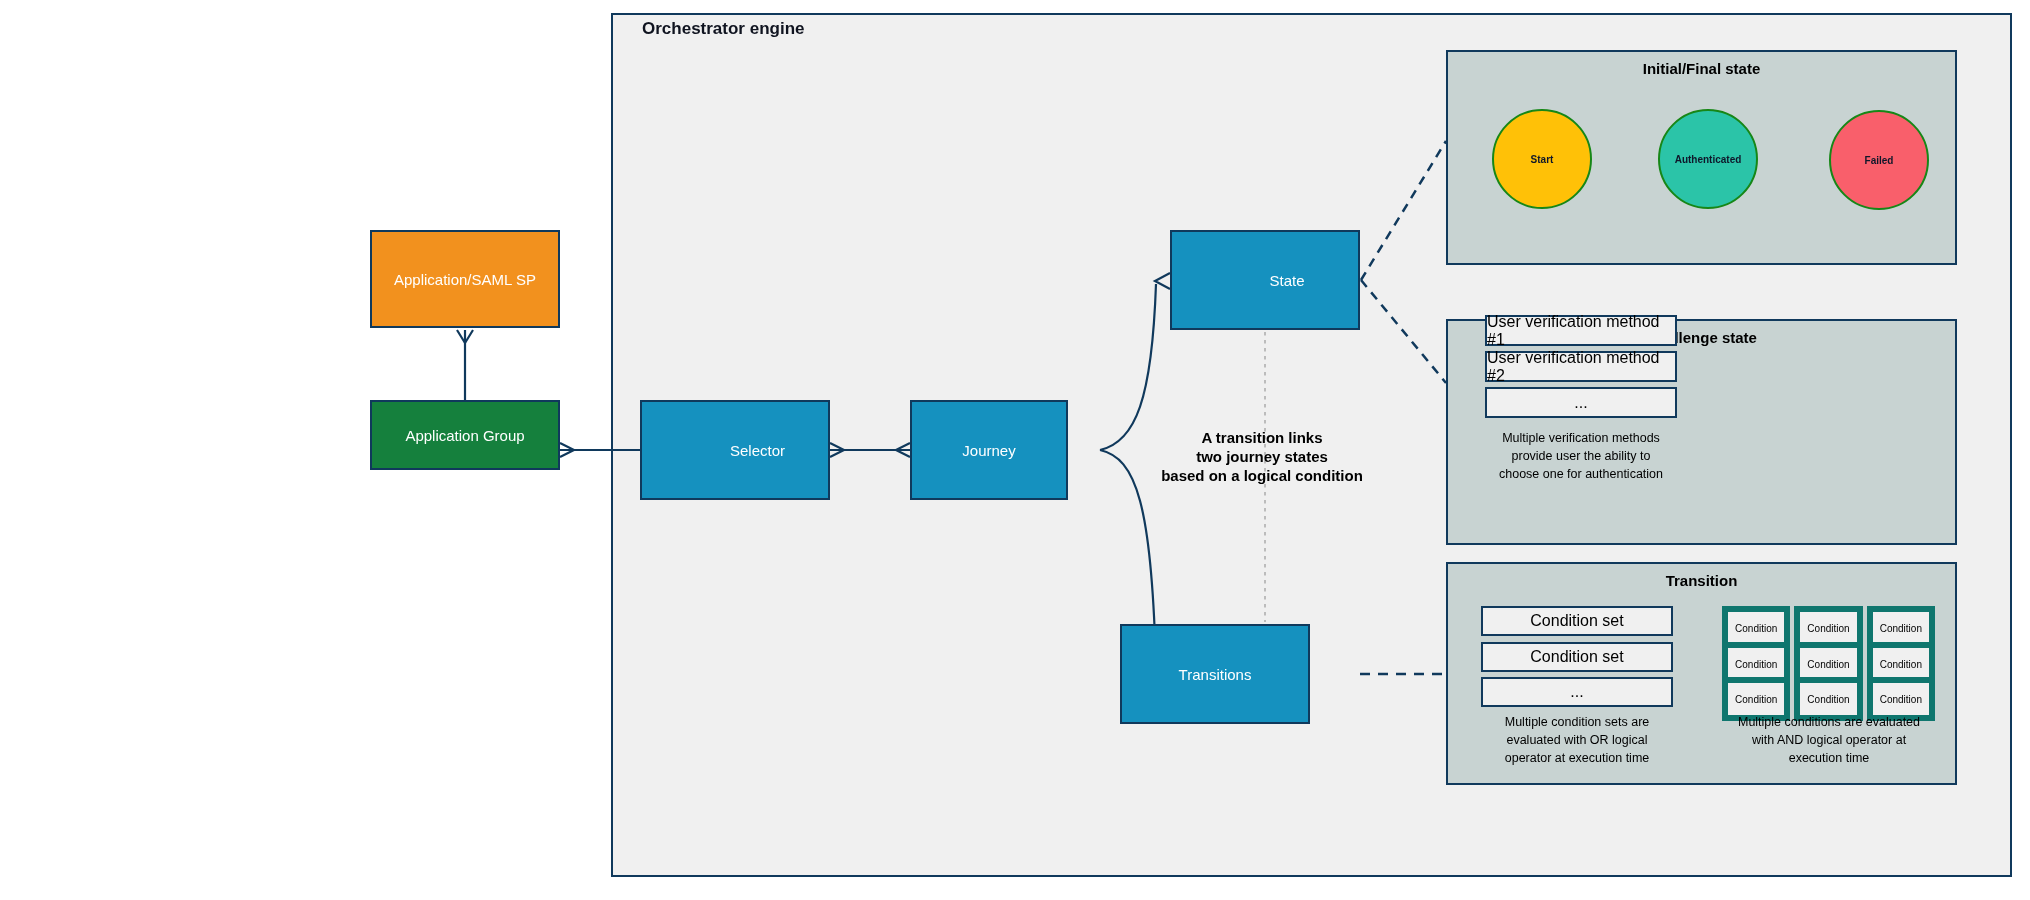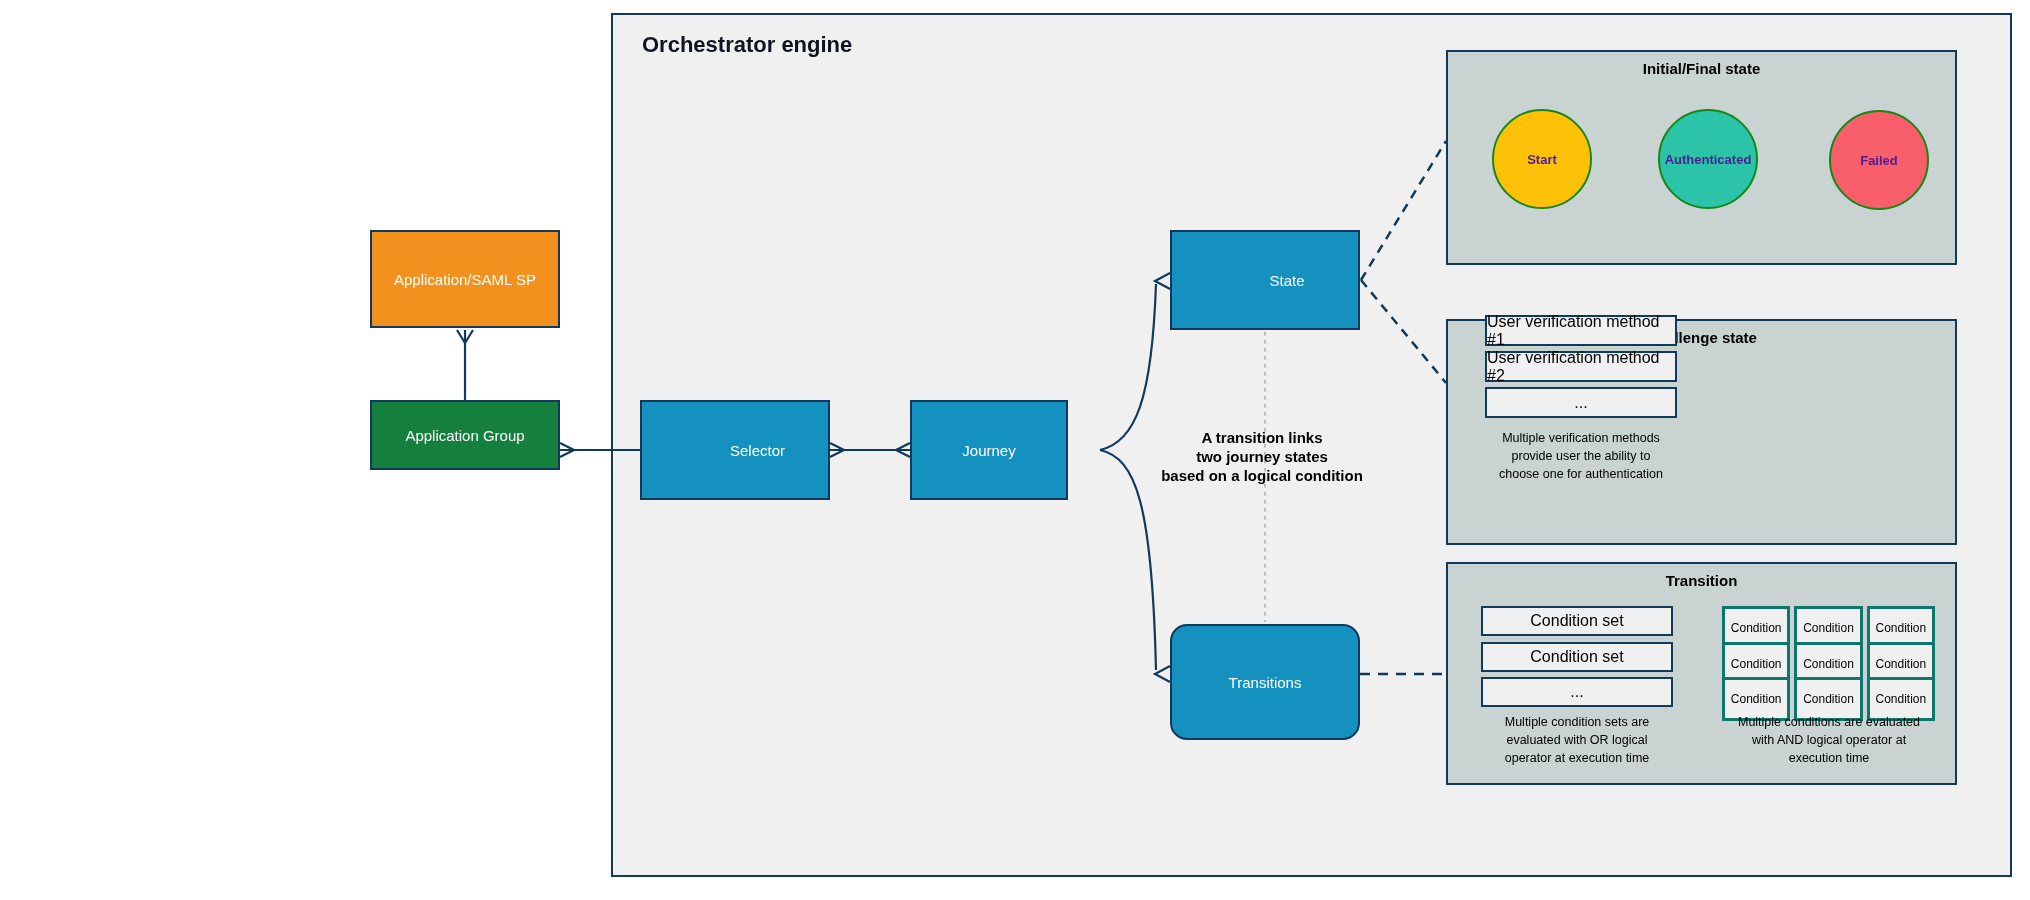--- a/index.html
+++ b/index.html
@@ -14,22 +14,22 @@
   .engine {
     position: absolute;
     left: 611px; top: 13px;
     width: 1401px; height: 864px;
     border: 2px solid #10395C;
     box-sizing: border-box;
     z-index: 1;
   }
   .engine-title {
     position: absolute;
-    left: 29px; top: 17px;
-    font-size: 22px;
+    left: 29px; top: 4px;
+    font-size: 17px;
     font-weight: bold;
     color: #101420;
     white-space: nowrap;
   }
   svg.connectors {
     position: absolute;
     left: 0; top: 0;
     width: 2030px; height: 900px;
     z-index: 2;
   }
@@ -63,23 +63,23 @@
   }
   .state-circle {
     position: absolute;
     width: 100px; height: 100px;
     border: 2px solid #178717;
     border-radius: 50%;
     box-sizing: border-box;
     display: flex;
     align-items: center;
     justify-content: center;
-    font-size: 13px;
-    font-weight: bold;
-    color: #4c1d95;
+    font-size: 10px;
+    font-weight: bold;
+    color: #0f172a;
     z-index: 4;
     text-align: center;
   }
   .row-box {
     position: absolute;
     border: 2px solid #10395C;
     box-sizing: border-box;
     background: #F0F0F0;
     display: flex;
     align-items: center;
@@ -89,27 +89,27 @@
     z-index: 4;
   }
   .cond-row {
     position: absolute;
     display: flex;
     gap: 4px;
     z-index: 4;
   }
   .cond-cell {
     flex: 1;
-    border: 3px solid #0f766e;
+    border: 6px solid #0f766e;
     box-sizing: border-box;
     background: #F0F0F0;
     display: flex;
     align-items: center;
     justify-content: center;
-    font-size: 12px;
+    font-size: 10px;
     color: #000000;
     height: 44px;
   }
   .note {
     position: absolute;
     text-align: center;
     font-size: 12.5px;
     line-height: 1.42;
     color: #000000;
     white-space: pre-line;
@@ -173,21 +173,21 @@
 
   <div class="node" style="left: 640px; top: 400px; width: 190px; height: 100px; background-color: rgb(21, 145, 191); padding-left: 45px;">
     <span>Selector</span>
   </div>
   <div class="node" style="left: 910px; top: 400px; width: 158px; height: 100px; background-color: rgb(21, 145, 191);">
     <span>Journey</span>
   </div>
   <div class="node" style="left: 1170px; top: 230px; width: 190px; height: 100px; background-color: rgb(21, 145, 191); padding-left: 44px;">
     <span>State</span>
   </div>
-  <div class="node" style="left: 1170px; top: 624px; width: 190px; height: 116px; background-color: rgb(21, 145, 191); border-radius: 17px;">
+  <div class="node" style="left: 1120px; top: 624px; width: 190px; height: 100px; background-color: rgb(21, 145, 191);">
     <span>Transitions</span>
   </div>
 
   <div class="annotation">A transition links
 two journey states
 based on a logical condition</div>
 
   <div class="panel" style="top: 50px; height: 215px; background-color: rgb(200, 211, 210);">
     <div class="panel-title">Initial/Final state</div>
   </div>

